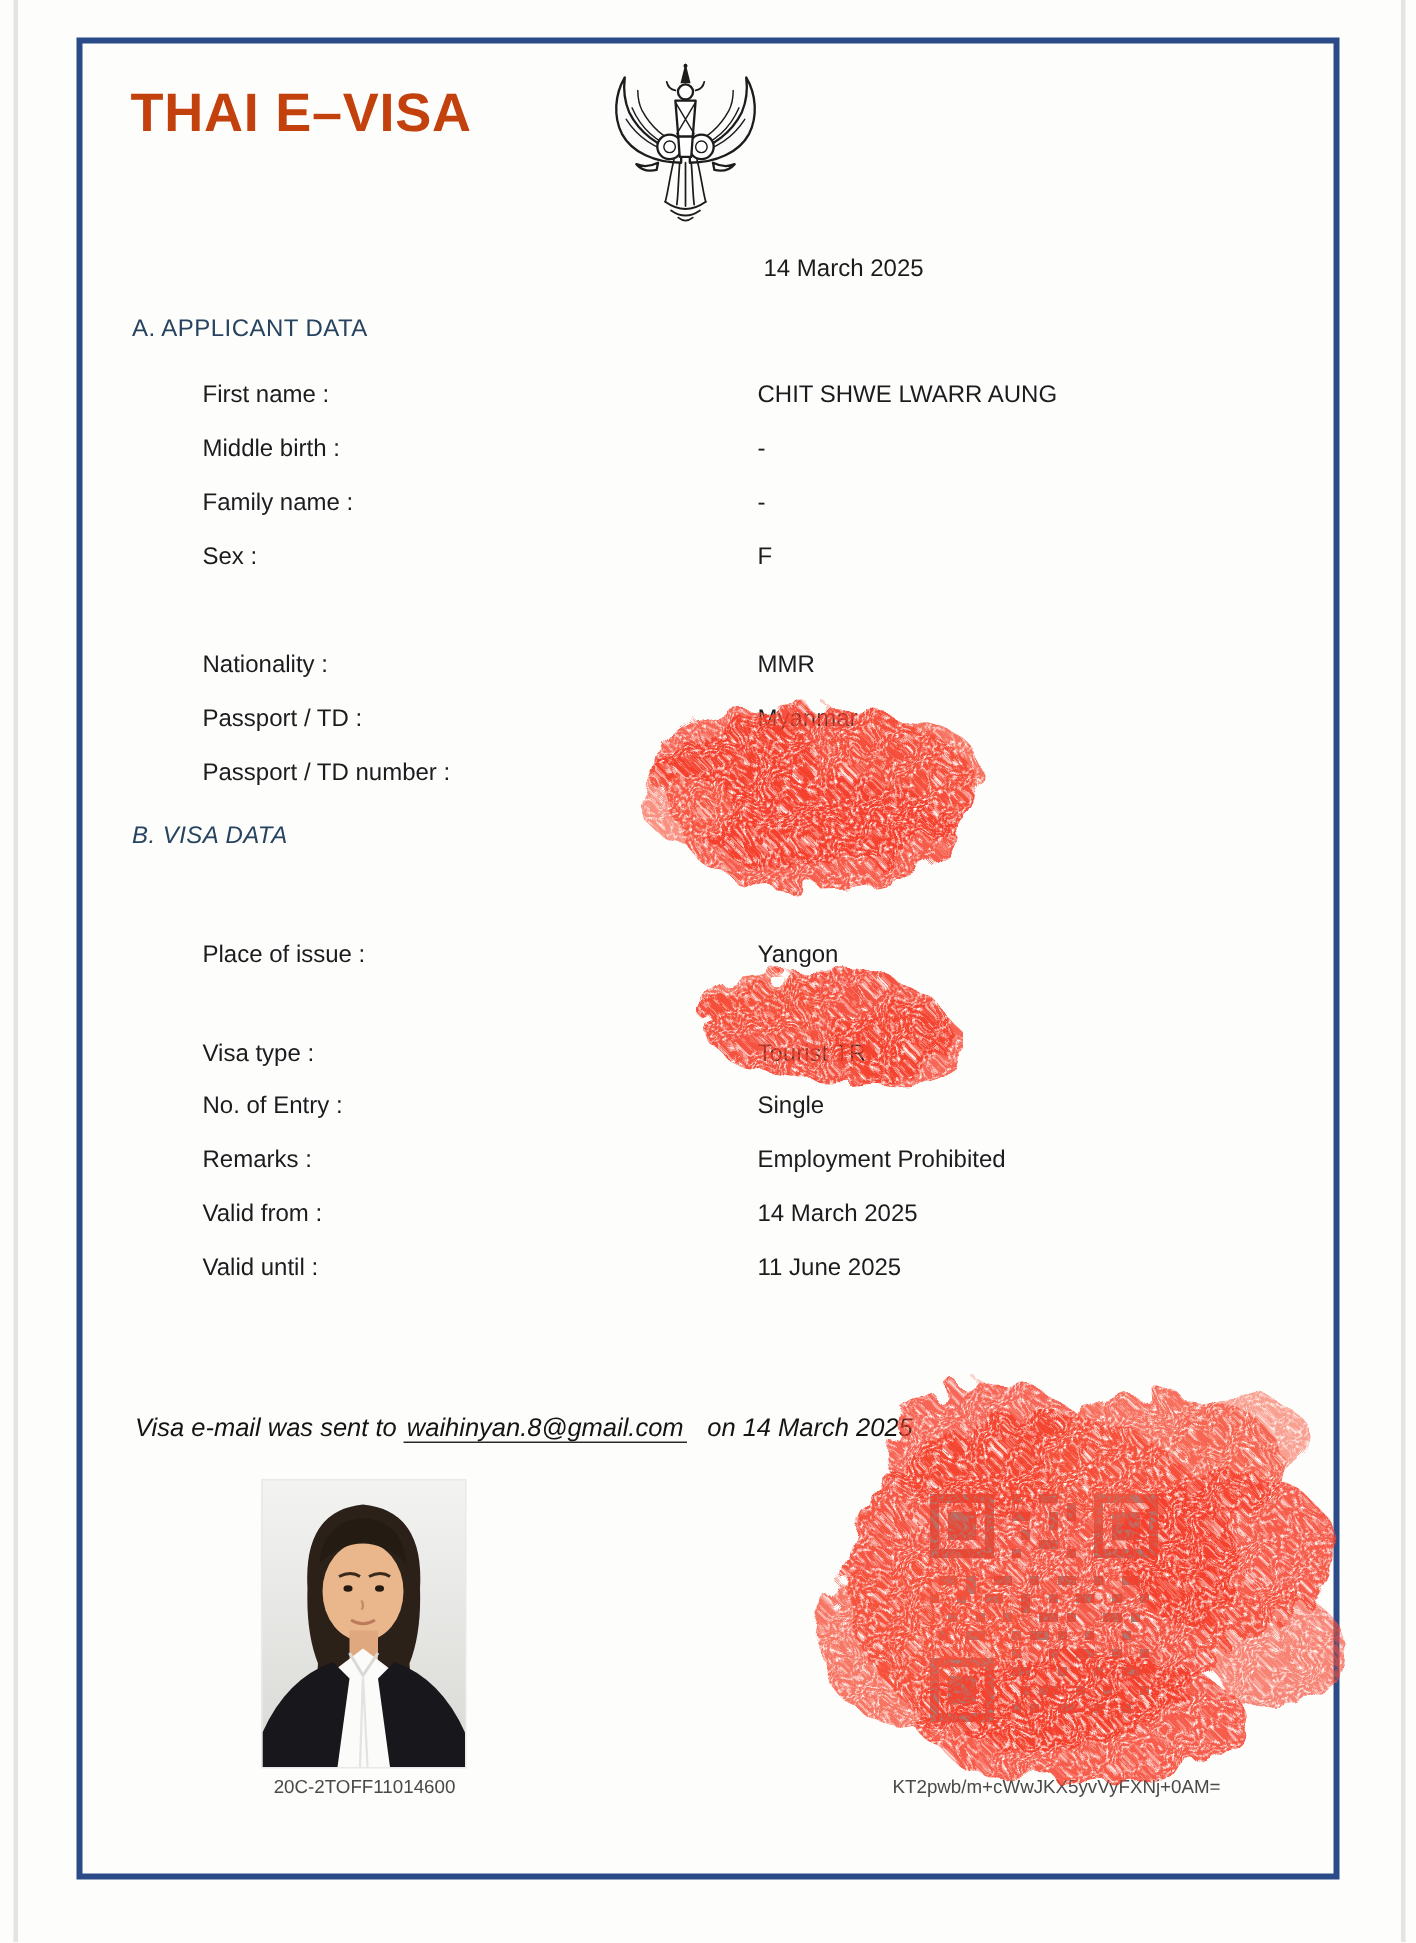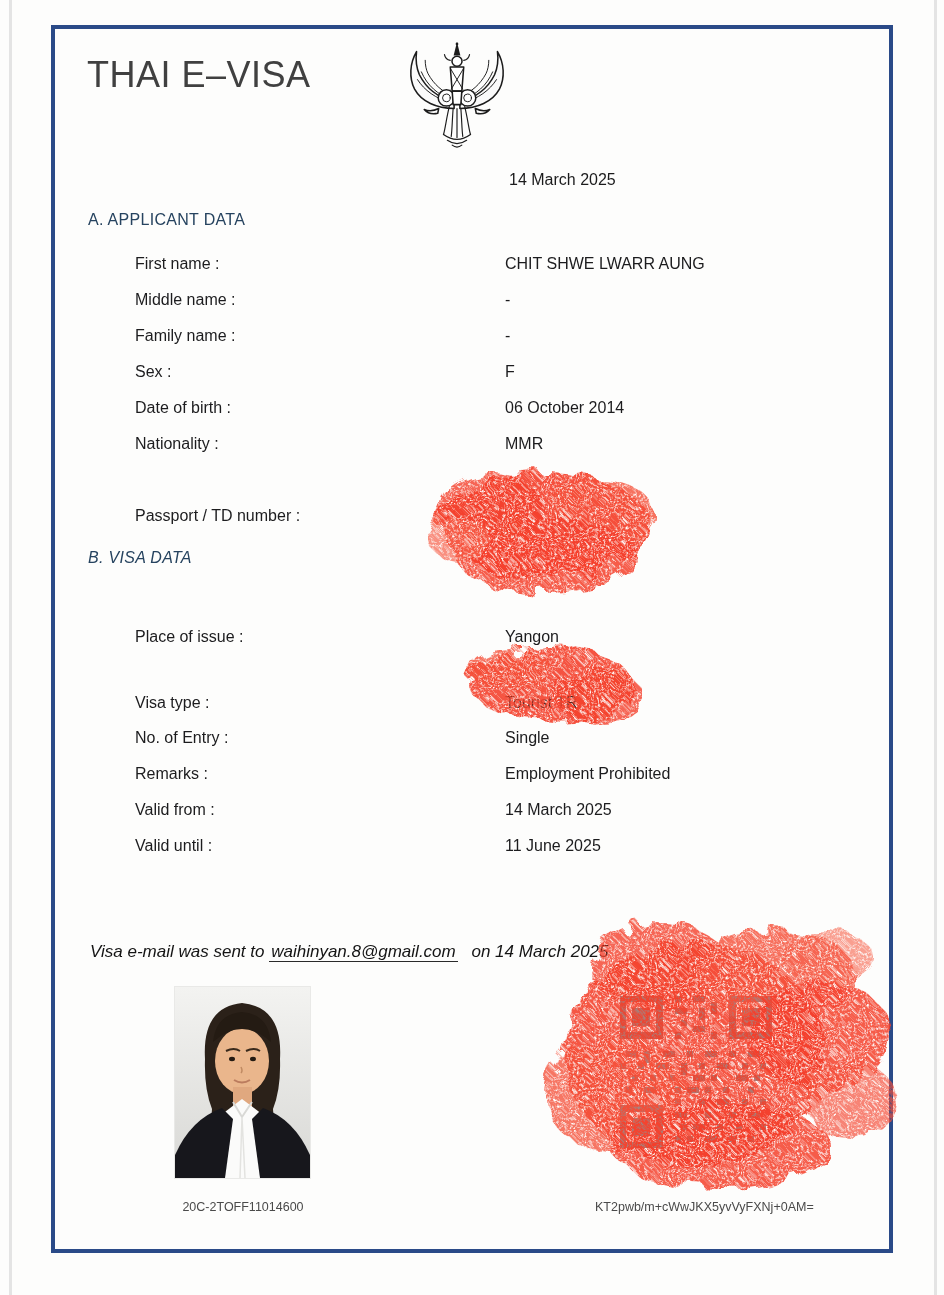--- a/index.html
+++ b/index.html
@@ -11,21 +11,21 @@
   .page{position:relative;width:944px;height:1295px;background:#fdfdfc;overflow:hidden;}
   .scan-edge{position:absolute;top:0;height:100%;width:3px;background:#e4e4e4;}
   .scan-edge.left{left:9px;}
   .scan-edge.right{left:934px;}
   .frame{
     position:absolute;left:51px;top:25px;width:842px;height:1228px;
     border:4px solid #2a4a88;box-sizing:border-box;background:transparent;
   }
   .doc-title{
     position:absolute;left:87px;top:54px;
-    font-size:36px;font-weight:400;letter-spacing:.5px;color:#404040;white-space:nowrap;
+    font-size:36px;font-weight:700;letter-spacing:.5px;color:#c2410c;white-space:nowrap;
   }
   .emblem{position:absolute;left:404px;top:38px;width:106px;height:114px;}
   .issue-date{position:absolute;left:509px;top:171px;font-size:16px;color:#1b1b1c;white-space:nowrap;}
   .section-heading{
     position:absolute;left:88px;font-size:16px;color:#26435f;letter-spacing:.3px;white-space:nowrap;
   }
   .heading-a{top:211px;}
   .heading-b{top:549px;font-style:italic;}
   .row{position:absolute;left:0;width:752px;height:22px;font-size:16px;color:#1c1c1e;}
   .row .lbl{position:absolute;left:135px;white-space:nowrap;}
@@ -34,21 +34,21 @@
   .a4{top:399px}.a5{top:435px}.a6{top:471px}.a7{top:507px}
   .b0{top:593px}.b1{top:628px}.b2{top:661px}.b3{top:694px}
   .b4{top:729px}.b5{top:765px}.b6{top:801px}.b7{top:837px}
   .email-line{
     position:absolute;left:90px;top:942px;font-size:17px;font-style:italic;color:#141414;white-space:nowrap;
   }
   .email-line .addr{border-bottom:1.5px solid #2a2a2a;padding:0 2px;}
   .email-line .suffix{margin-left:9px;}
   .photo{position:absolute;left:175px;top:987px;width:135px;height:191px;box-shadow:0 0 0 1px #e9e9e7;}
   .photo svg{display:block;}
-  .caption{position:absolute;top:1184px;font-size:12.5px;color:#4a4a4a;white-space:nowrap;margin-top:16px;}
+  .caption{position:absolute;top:1184px;font-size:12.5px;color:#4a4a4a;white-space:nowrap;}
   .photo-caption{left:158px;width:170px;text-align:center;}
   .qr-caption{left:595px;}
   .qr-faint{position:absolute;left:620px;top:996px;width:152px;height:152px;opacity:.5;}
   .redact{position:absolute;pointer-events:none;}
   .redact1{left:420px;top:455px;width:250px;height:145px;}
   .redact2{left:462px;top:640px;width:180px;height:95px;}
   .redact3{left:520px;top:905px;width:390px;height:290px;}
 </style>
 </head>
 <body>
@@ -107,38 +107,38 @@
 
   <div class="issue-date">14 March 2025</div>
 
   <div class="section-heading heading-a">A. APPLICANT DATA</div>
 
   <div class="row a0">
     <span class="lbl">First name :</span>
     <span class="val">CHIT SHWE LWARR AUNG</span>
   </div>
   <div class="row a1">
-    <span class="lbl">Middle name :</span>
+    <span class="lbl">Middle birth :</span>
     <span class="val">-</span>
   </div>
   <div class="row a2">
     <span class="lbl">Family name :</span>
     <span class="val">-</span>
   </div>
   <div class="row a3">
     <span class="lbl">Sex :</span>
     <span class="val">F</span>
   </div>
-  <div class="row a4">
-    <span class="lbl">Date of birth :</span>
-    <span class="val">06 October 2014</span>
-  </div>
   <div class="row a5">
     <span class="lbl">Nationality :</span>
     <span class="val">MMR</span>
+  </div>
+  <div class="row a6">
+    <span class="lbl">Passport / TD :</span>
+    <span class="val">Myanmar</span>
   </div>
   <div class="row a7">
     <span class="lbl">Passport / TD number :</span>
     <span class="val"></span>
   </div>
 
   <div class="section-heading heading-b">B. VISA DATA</div>
 
   <div class="row b1">
     <span class="lbl">Place of issue :</span>

